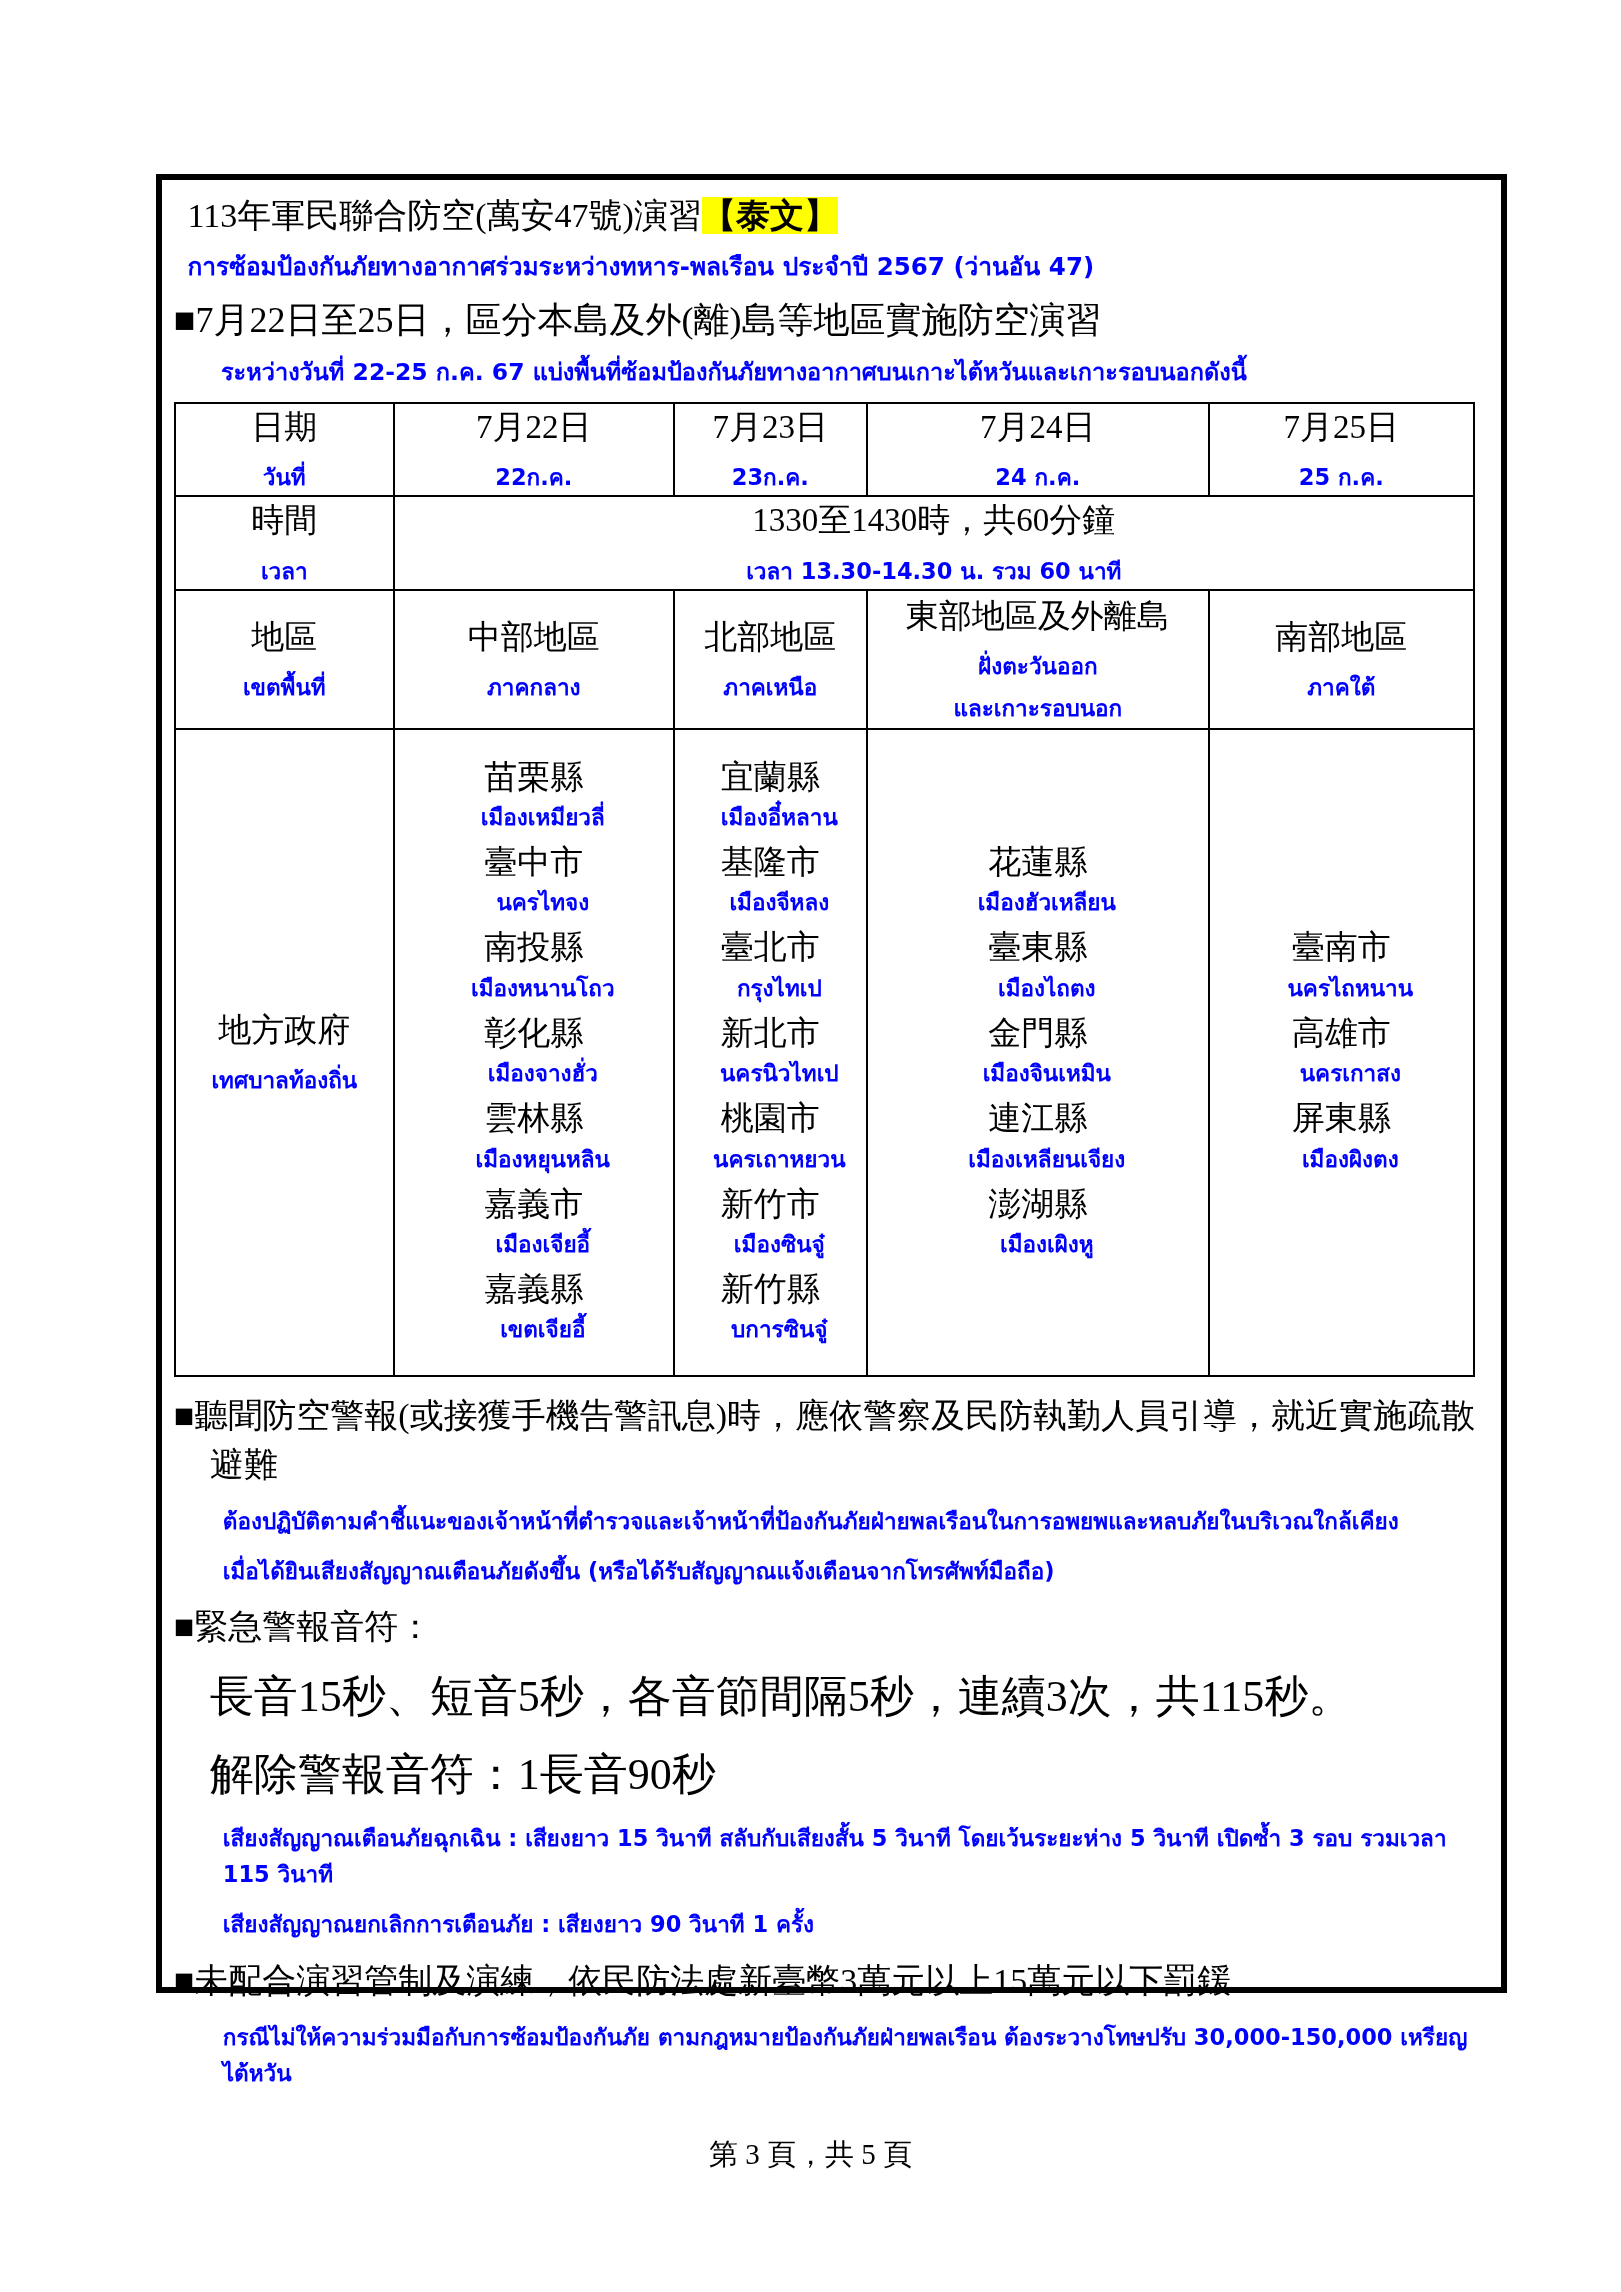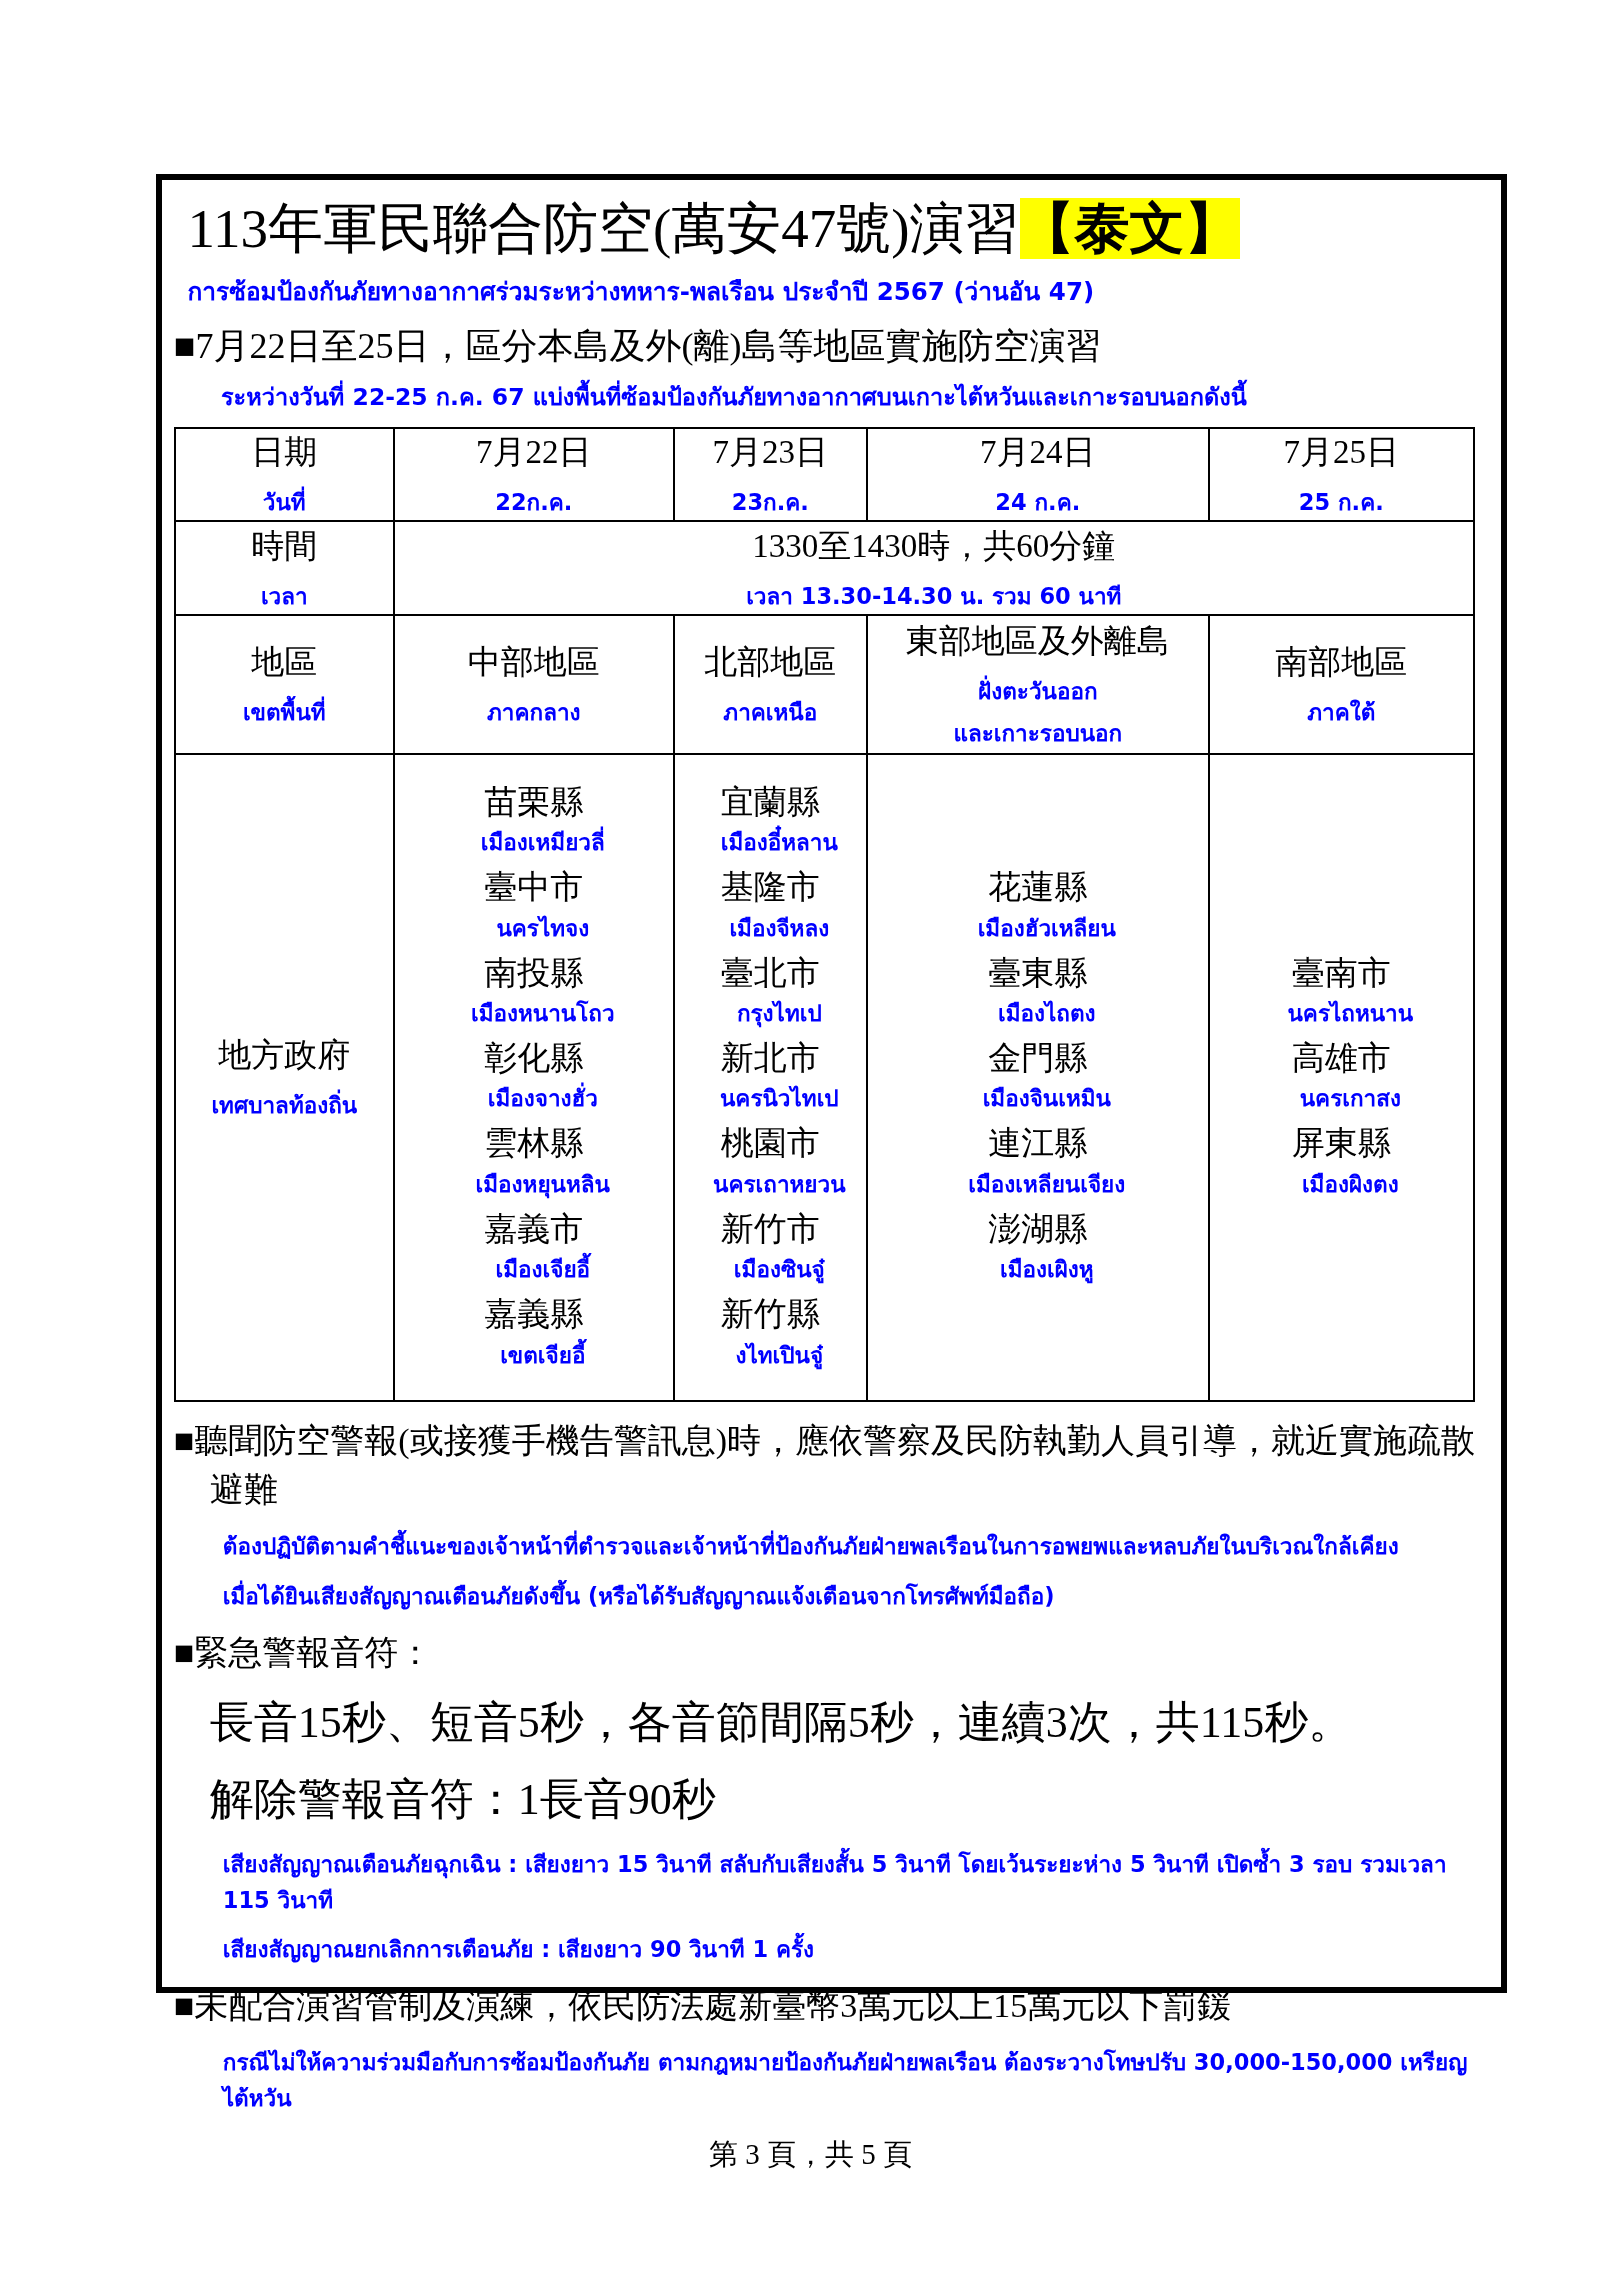--- a/index.html
+++ b/index.html
@@ -10,21 +10,21 @@
   *{box-sizing:border-box;margin:0;padding:0;}
   html,body{width:1621px;height:2293px;background:#ffffff;overflow:hidden;position:relative;}
   body{font-family:"Liberation Serif","DejaVu Serif",serif;color:var(--black);}
 
   .doc-box{
     position:absolute;left:156px;top:174px;width:1351px;height:1819px;
     border:6.9px solid #000;background:#fff;
   }
 
   
-  .title-line{margin:15.7px 0 0 25.5px;font-size:55px;line-height:1.2;white-space:nowrap;}
+  .title-line{margin:15.7px 0 0 25.5px;font-size:34px;line-height:1.2;white-space:nowrap;}
   .title-tag{background:var(--yellow);font-weight:bold;}
   .th{font-family:"DejaVu Sans","Liberation Sans",sans-serif;font-weight:bold;color:var(--blue);}
   .subtitle{margin:15.7px 0 0 25.5px;font-size:24.5px;line-height:1.25;}
 
   .intro-zh{margin:15.7px 0 0 11.8px;font-size:36px;line-height:1.25;}
   .intro-zh .bullet{font-size:36px;}
   .intro-th{margin:9.8px 0 0 59px;font-size:23.5px;}
 
   
   table.main{border-collapse:collapse;table-layout:fixed;width:1299px;margin:11.8px 0 0 11.8px;}
@@ -190,21 +190,21 @@
         <div class="entry">
               <div class="zh-cell">桃園市</div>
               <div class="th-cell th">นครเถาหยวน</div>
             </div>
         <div class="entry">
               <div class="zh-cell">新竹市</div>
               <div class="th-cell th">เมืองซินจู๋</div>
             </div>
         <div class="entry">
               <div class="zh-cell">新竹縣</div>
-              <div class="th-cell th">งไทเปินจู๋</div>
+              <div class="th-cell th">บการซินจู๋</div>
             </div>
       </td>
 
       <td class="gov-col">
         <div class="entry">
               <div class="zh-cell">花蓮縣</div>
               <div class="th-cell th">เมืองฮัวเหลียน</div>
             </div>
         <div class="entry">
               <div class="zh-cell">臺東縣</div>

